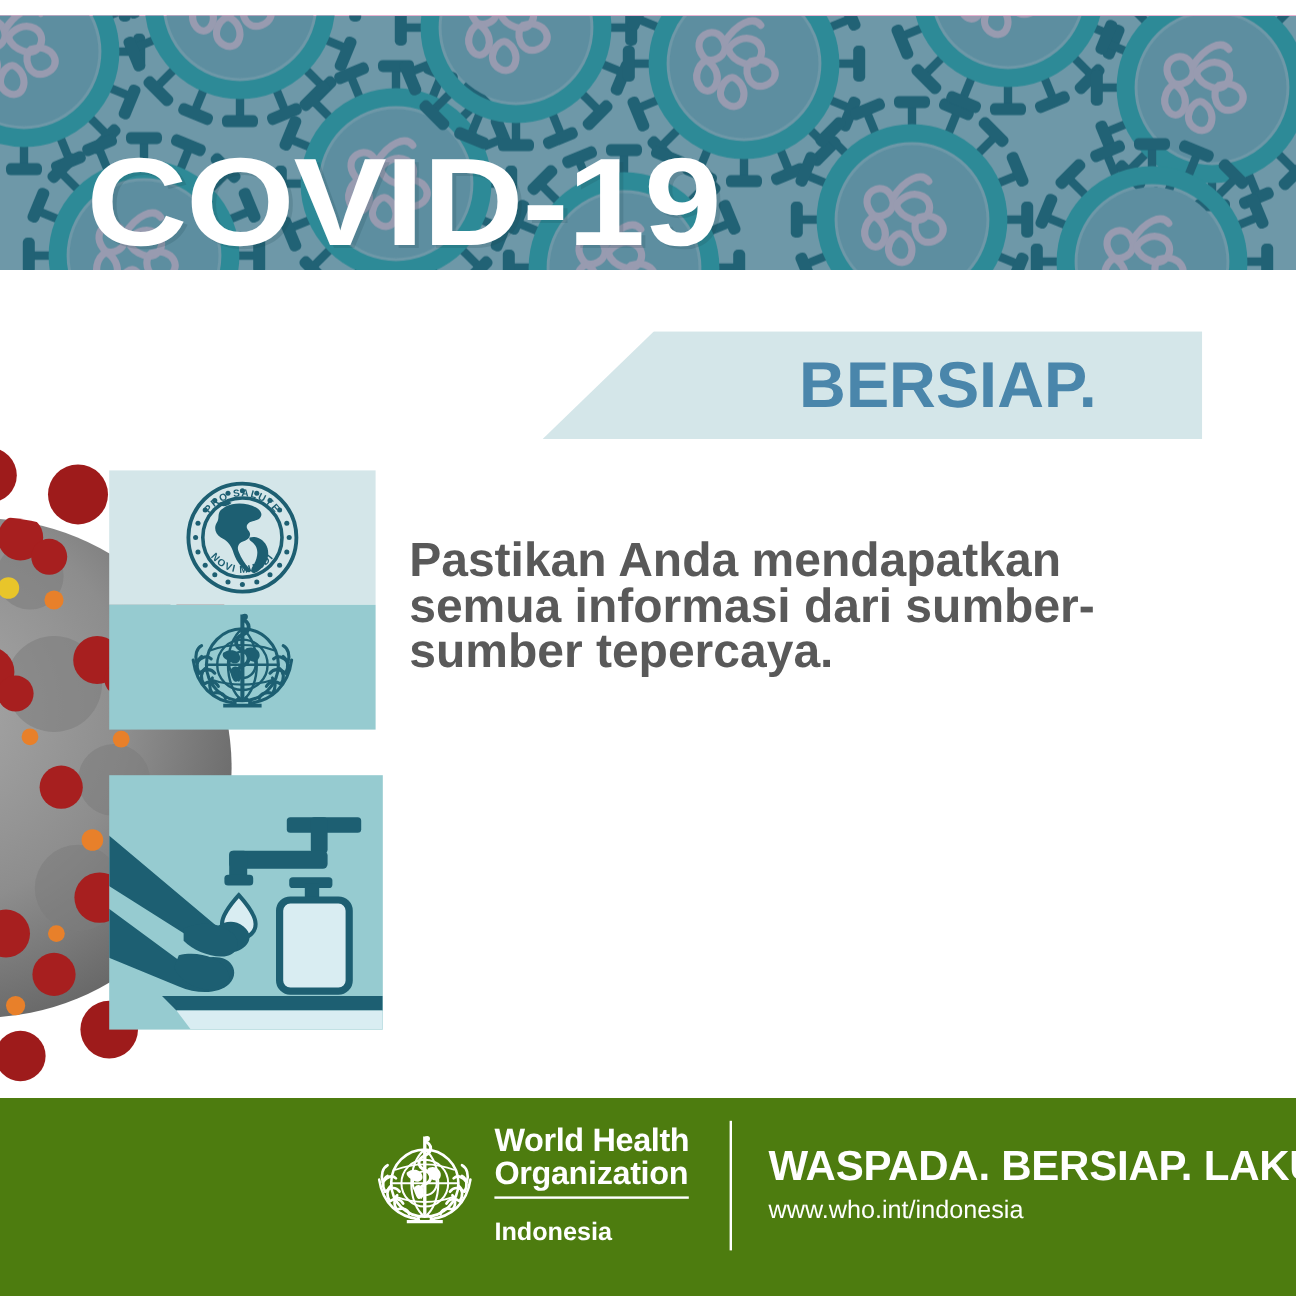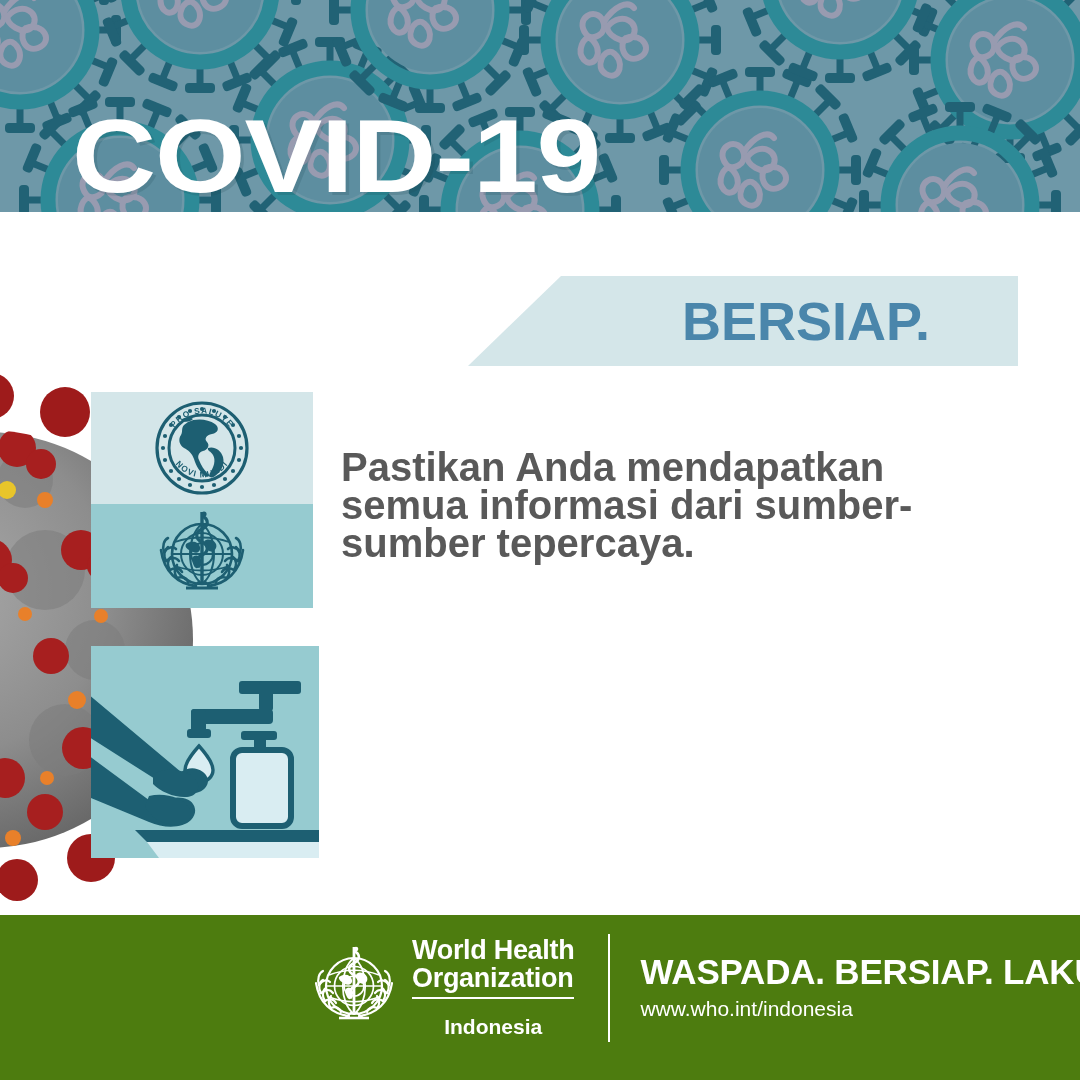--- a/index.html
+++ b/index.html
@@ -12,21 +12,21 @@
     width: 1080px;
     height: 1080px;
     background: #ffffff;
     overflow: hidden;
     font-family: "Liberation Sans", sans-serif;
   }
 
   
   .header-band {
     position: absolute;
-    left: 0; top: 0;
+    left: 0; top: 13px;
     width: 1080px; height: 212px;
     background: #ec4899;
     overflow: hidden;
   }
   .virus-pattern {
     position: absolute;
     left: 0; top: 0;
     width: 1080px; height: 212px;
   }
   .covid-title {
@@ -49,21 +49,21 @@
     position: absolute;
     left: -105px;
     top: 360px;
     width: 300px;
     height: 560px;
   }
 
   
   .bersiap-banner {
     position: absolute;
-    left: 468px;
+    left: 452px;
     top: 276px;
     width: 550px;
     height: 90px;
     background: #d4e6e9;
     clip-path: polygon(93px 0, 550px 0, 550px 90px, 0 90px);
   }
   .bersiap-text {
     position: absolute;
     right: 88px;
     top: 50%;
@@ -144,21 +144,21 @@
     white-space: nowrap;
   }
   .who-rule {
     height: 2px;
     background: #ffffff;
     margin: 5px 0 4px 0;
   }
   .who-country {
     font-size: 21px;
     font-weight: bold;
-    text-align: center;
+    text-align: left;
     line-height: 24px;
     margin-top: 12px;
   }
   .footer-divider {
     width: 2px;
     height: 108px;
     background: #ffffff;
     margin: 0 30px 0 34px;
   }
   .footer-tagline-group {

